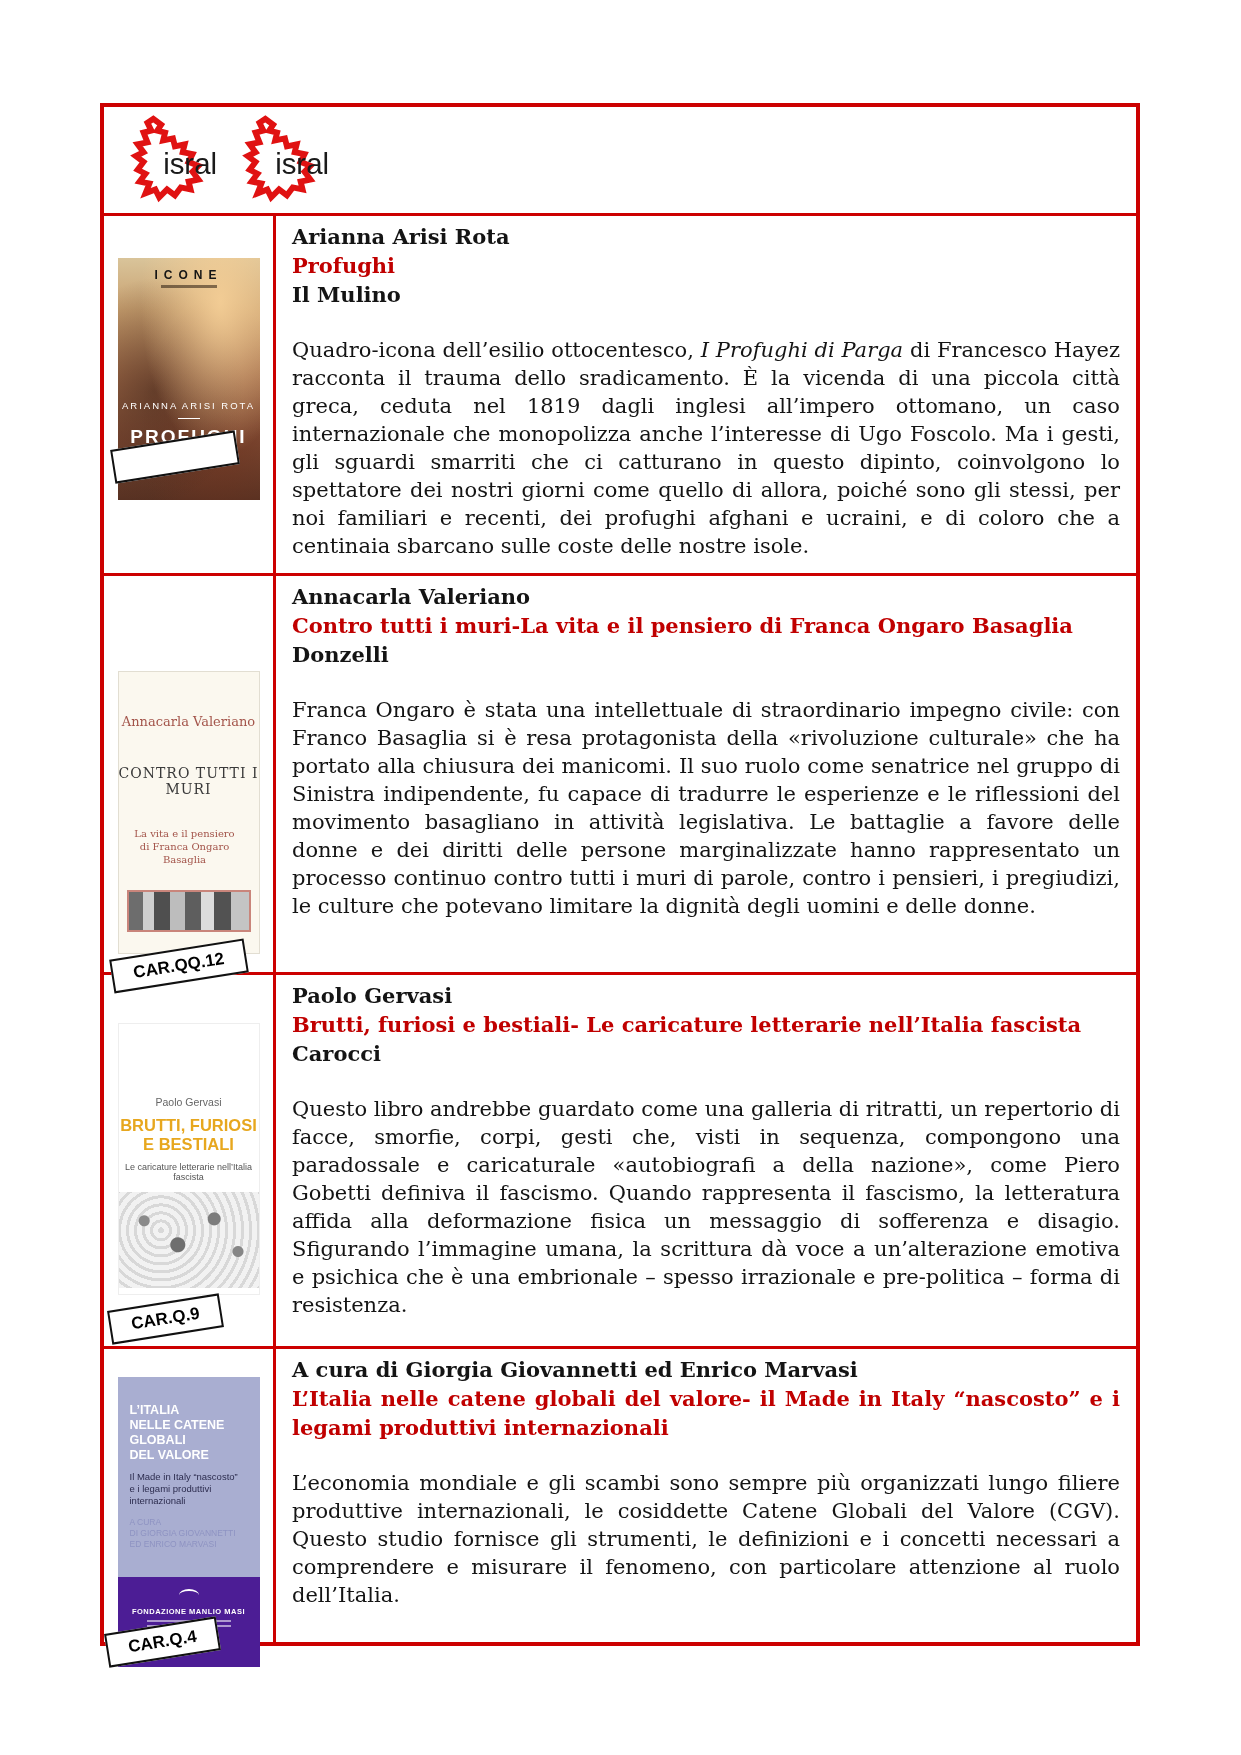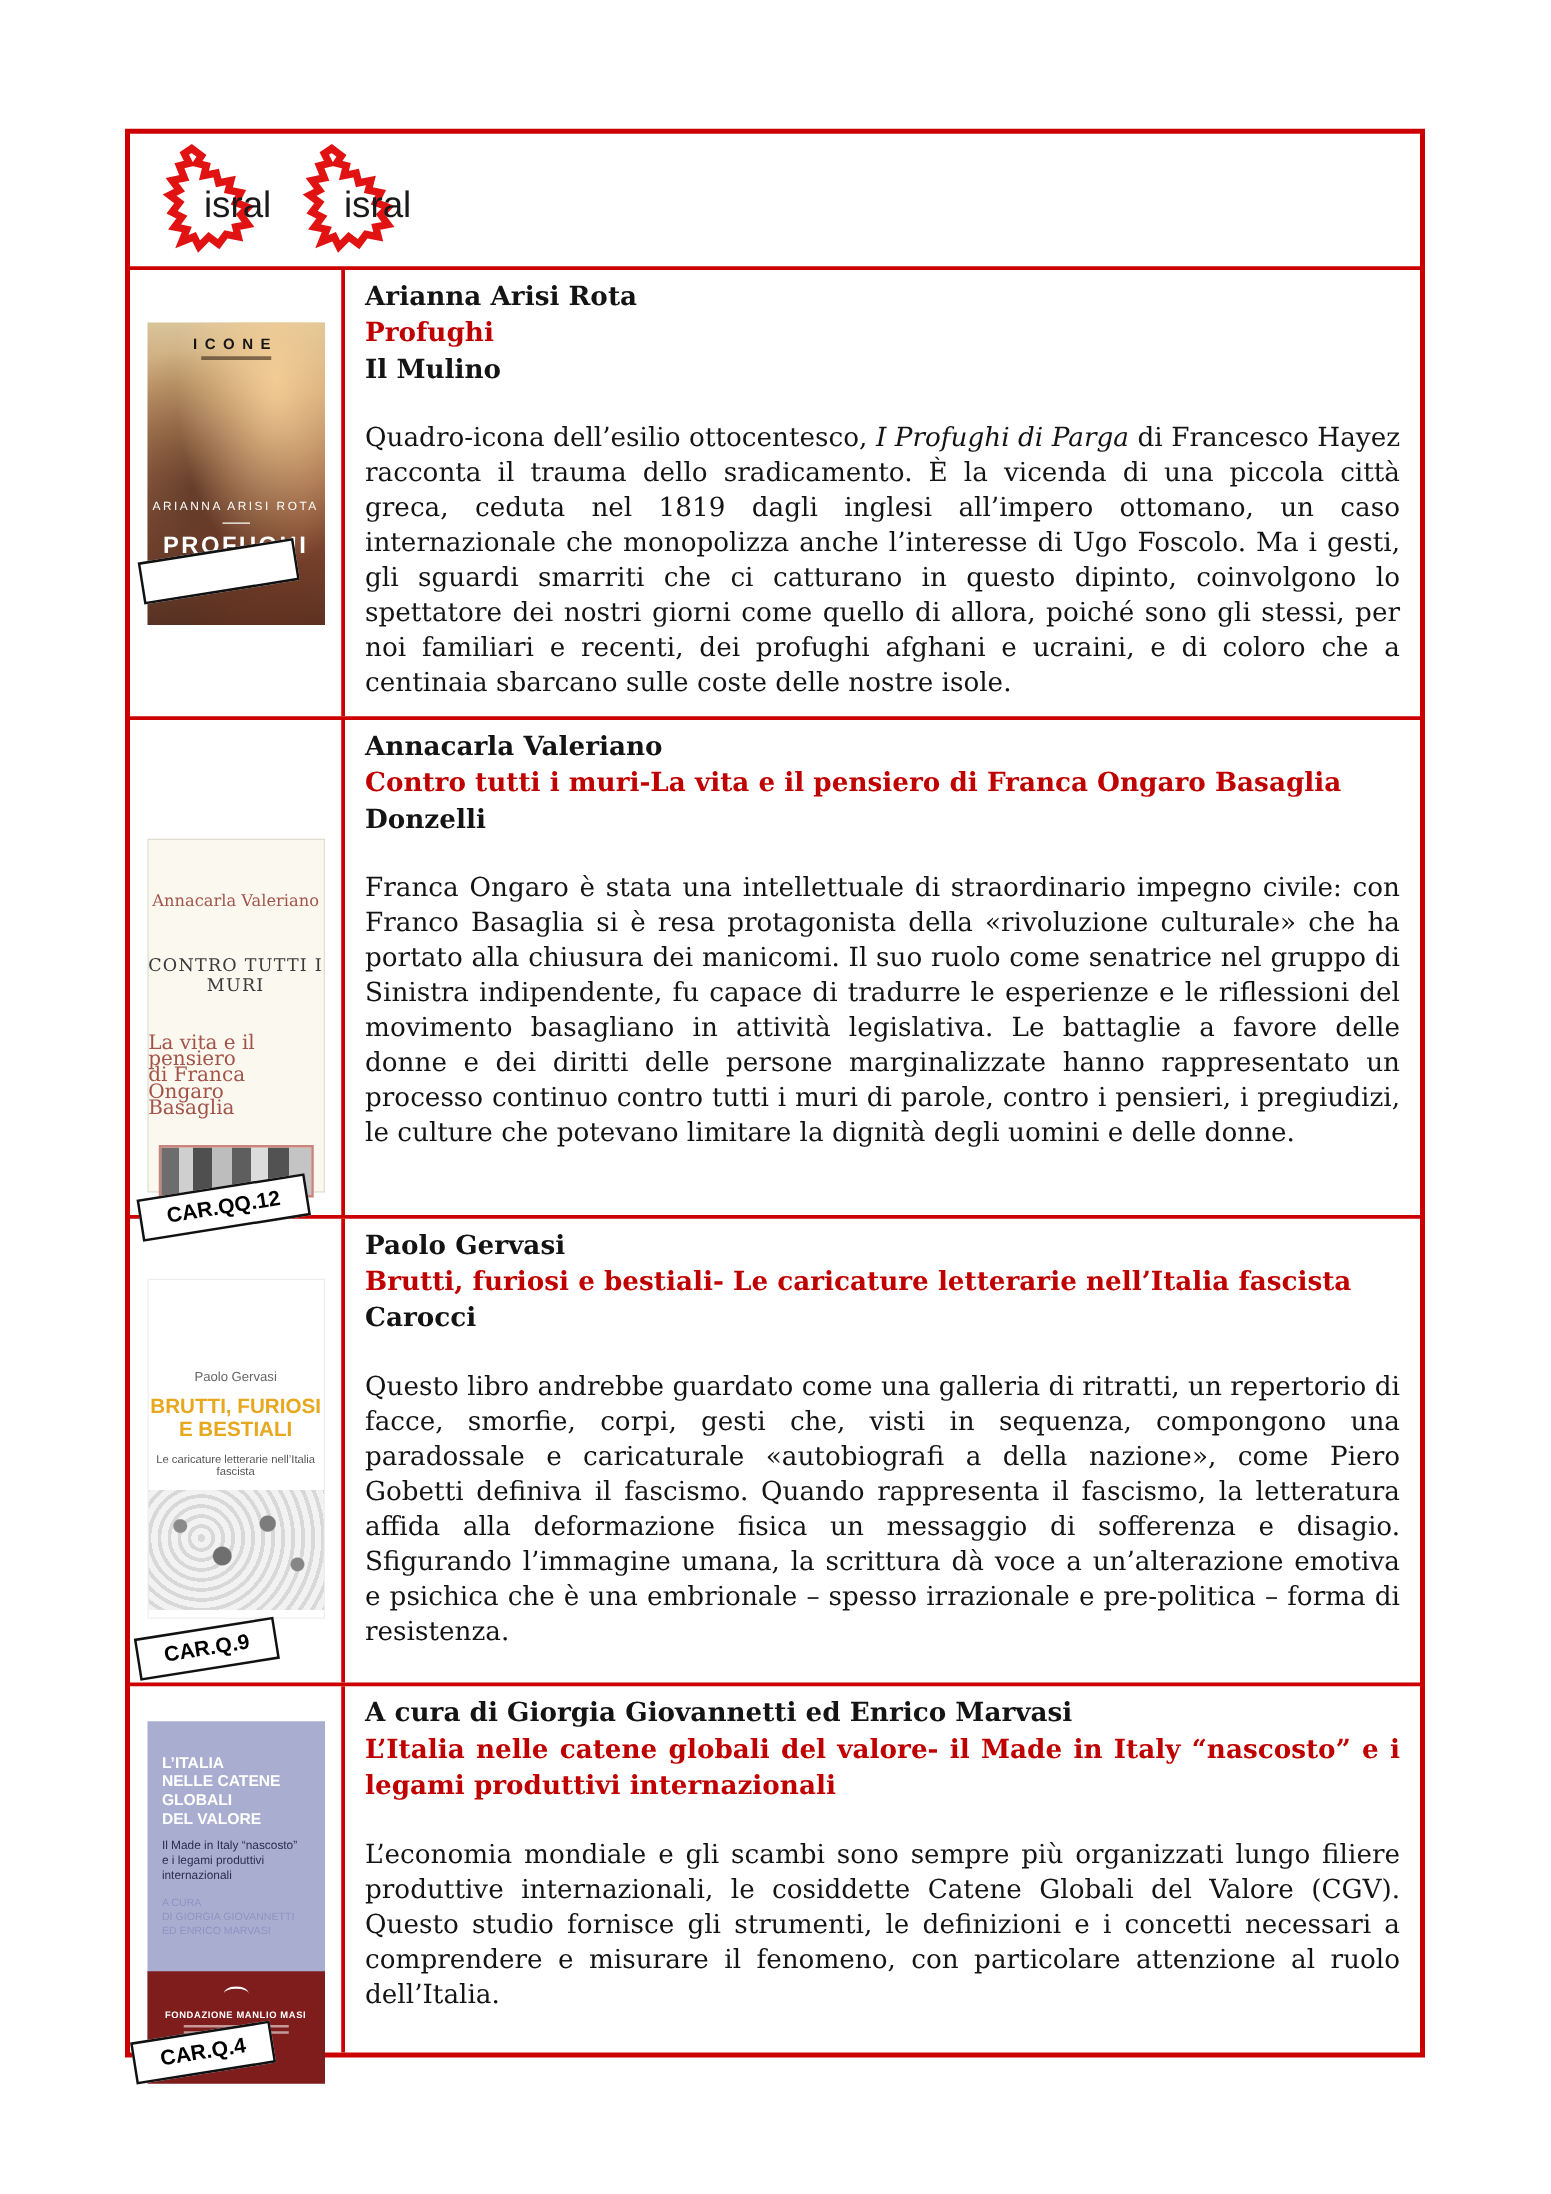--- a/index.html
+++ b/index.html
@@ -51,22 +51,22 @@
   .cov1 .rule { position:absolute; left:50%; top:160px; width:22px; height:1px;
     background:#fff; transform:translateX(-50%); }
   .cov1 .cov-title { position:absolute; left:0; right:0; top:168px; text-align:center;
     font-family:"Liberation Sans", sans-serif; font-weight:bold; font-size:19px; letter-spacing:2px; }
   .cov1 .shelf { bottom:26px; left:-6px; }
 
   
   .cov2 { top:95px; height:283px; background:#fbf8ef; border:1px solid #e2ded2; }
   .cov2 .cov-author { margin-top:42px; text-align:center; color:#a3544a; font-size:13px; }
   .cov2 .cov-title { margin-top:36px; text-align:center; color:#3a3a3a; font-size:14px; letter-spacing:1px; }
-  .cov2 .cov-sub { margin-top:30px; padding-right:8px; text-align:left; color:#a3544a;
-    font-size:16px; line-height:13px; white-space:pre-line; }
+  .cov2 .cov-sub { margin-top:30px; padding-right:8px; text-align:center; color:#a3544a;
+    font-size:10px; line-height:13px; white-space:pre-line; }
   .cov2 .strip { margin:24px auto 0; width:124px; height:42px; border:2px solid #c9857b;
     background:linear-gradient(90deg,#6d6d6d 0 12%,#cfcfcf 12% 21%,#4f4f4f 21% 34%,#bdbdbd 34% 47%,
       #5e5e5e 47% 60%,#dcdcdc 60% 71%,#525252 71% 85%,#c4c4c4 85% 100%); }
   .cov2 .shelf { bottom:-30px; left:-8px; }
 
   
   .cov3 { top:48px; height:272px; background:#ffffff; border:1px solid #eeeeee; }
   .cov3 .cov-author { margin-top:72px; text-align:center; color:#666; font-size:10.5px;
     font-family:"Liberation Sans", sans-serif; }
   .cov3 .cov-title { margin-top:8px; text-align:center; color:#e7a71e;
@@ -86,21 +86,21 @@
 
   
   .cov4 { top:28px; height:268px; background:#a9aed1; }
   .cov4 .top { height:200px; padding:26px 10px 0 12px; }
   .cov4 .cov-title { color:#ffffff; font-family:"Liberation Sans", sans-serif; font-weight:bold;
     font-size:12.5px; line-height:15px; white-space:pre-line; }
   .cov4 .cov-sub { margin-top:8px; color:#2c2c4e; font-family:"Liberation Sans", sans-serif;
     font-size:9.5px; line-height:12px; white-space:pre-line; }
   .cov4 .cov-editors { margin-top:10px; color:#8e93c2; font-family:"Liberation Sans", sans-serif;
     font-size:8.5px; line-height:11px; white-space:pre-line; }
-  .cov4 .bottom { height:90px; background:#7f1d1d; text-align:center; padding-top:12px; }
+  .cov4 .bottom { height:90px; background:#4c1d95; text-align:center; padding-top:12px; }
   .cov4 .fm-glyph { width:20px; height:12px; margin:0 auto;
     border-top:2.5px solid #ffffff; border-radius:50% 50% 0 0; }
   .cov4 .fm-name { margin-top:6px; color:#ffffff; font-family:"Liberation Sans", sans-serif;
     font-weight:bold; font-size:7.5px; letter-spacing:.5px; }
   .cov4 .fm-lines { margin:4px auto 0; width:84px; }
   .cov4 .fm-lines div { height:2px; background:rgba(255,255,255,.55); margin-top:3px; }
   .cov4 .shelf { bottom:-14px; left:-12px; }
 
   svg text { font-family:"Liberation Sans", sans-serif; }
 </style>

